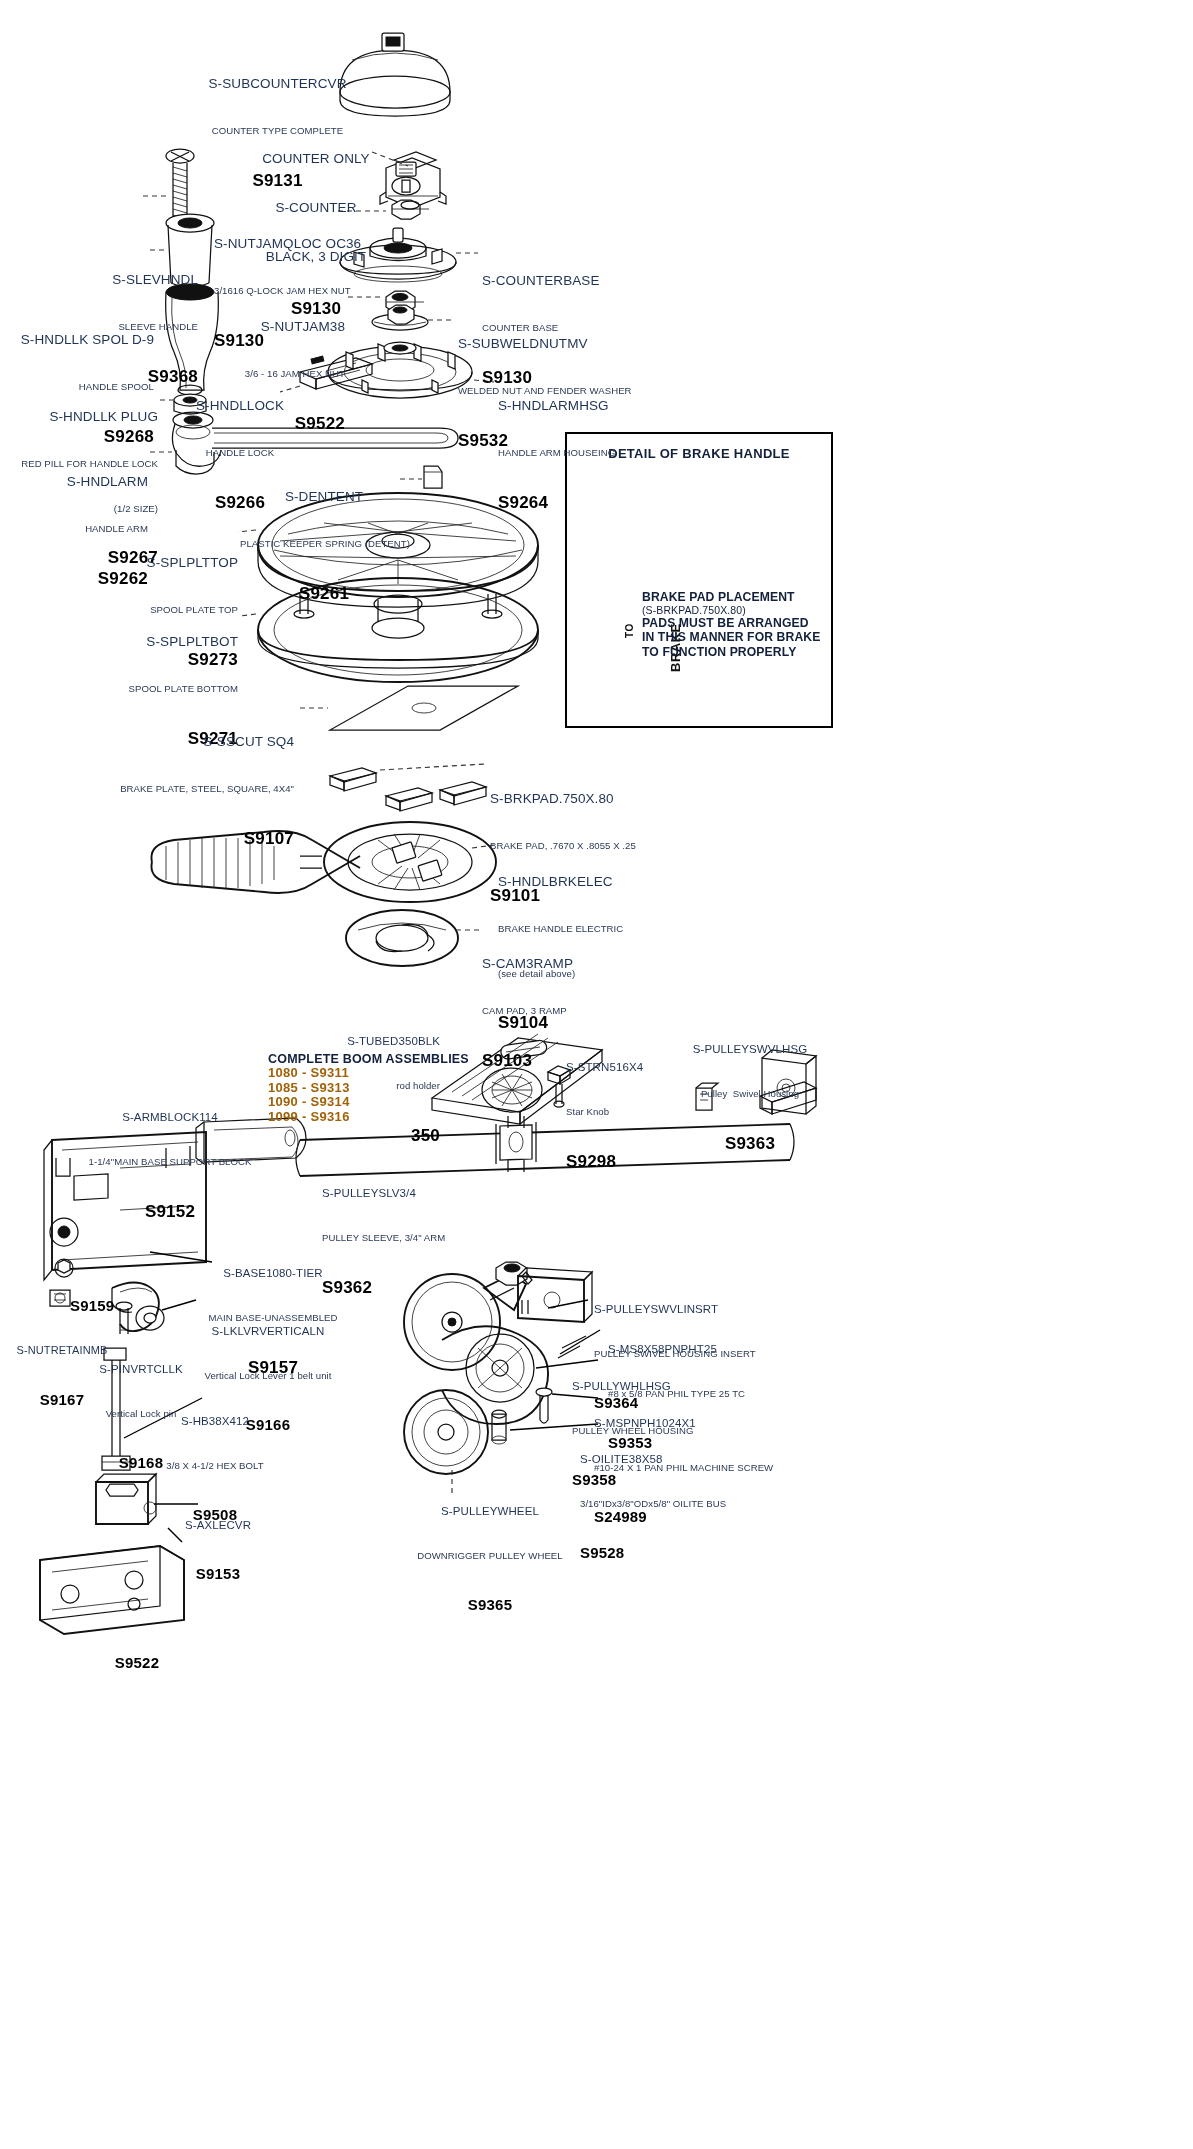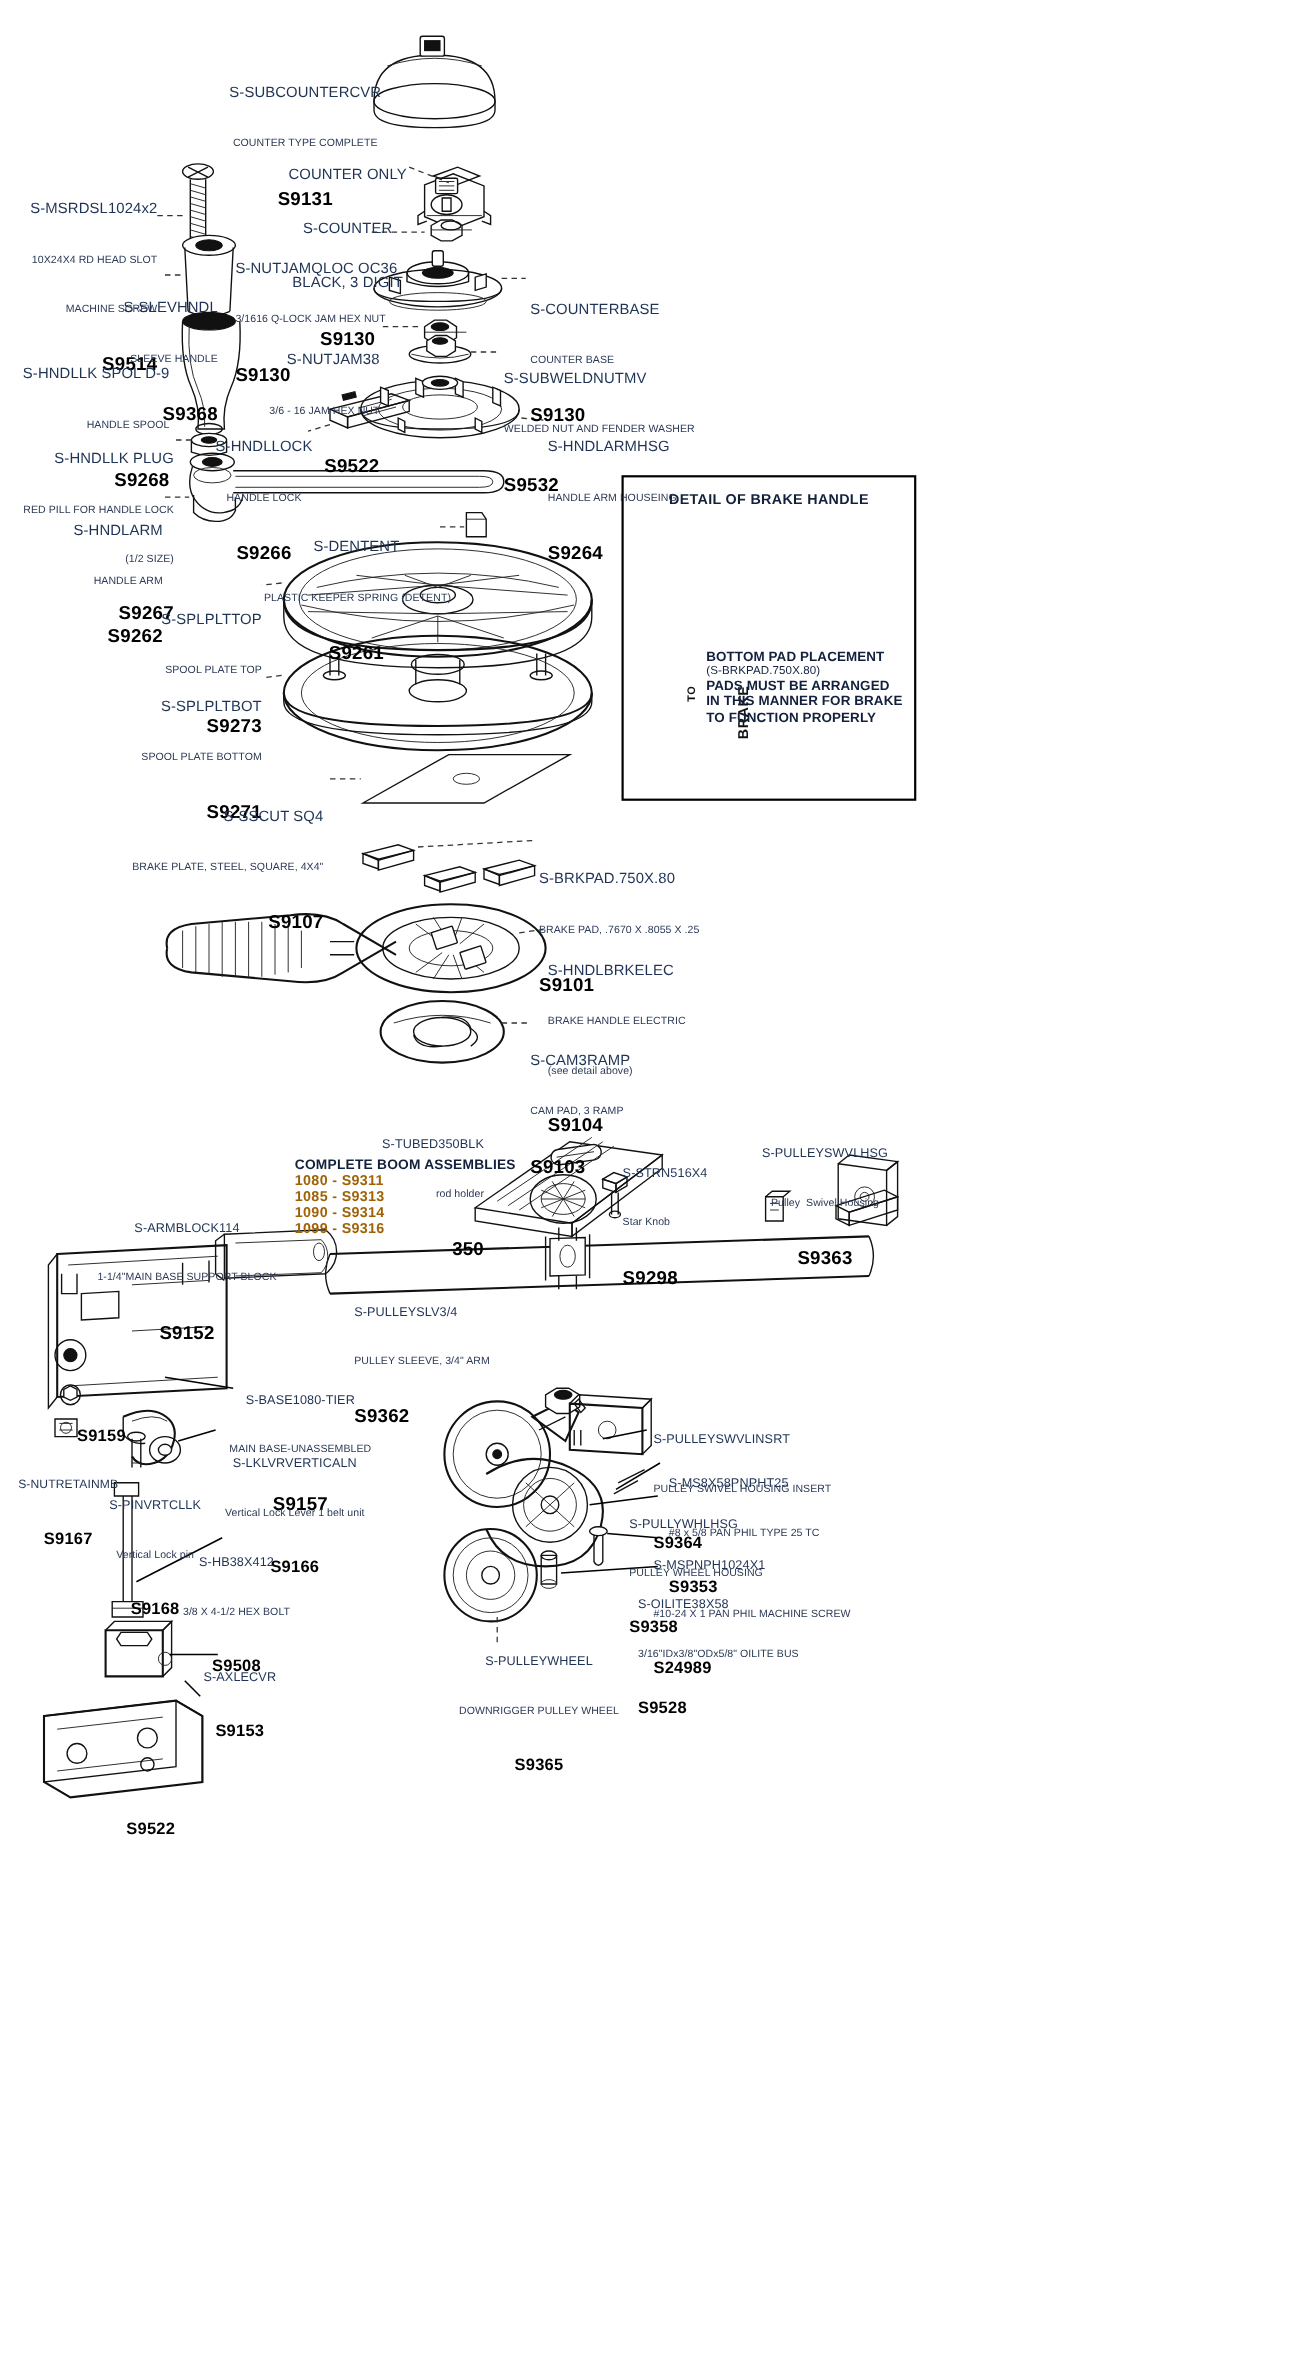--- a/index.html
+++ b/index.html
@@ -497,47 +497,41 @@
     </g>
   </svg>
 
   <div id="detail-box">
     <div id="detail-title">DETAIL OF BRAKE HANDLE</div>
   </div>
   <div style="position:absolute;left:624px;top:638px;font-size:10px;font-weight:700;color:#111;letter-spacing:.5px;transform:rotate(-90deg);transform-origin:left top;">TO</div>
   <div style="position:absolute;left:668px;top:672px;font-size:13px;font-weight:700;color:#111;letter-spacing:.5px;transform:rotate(-90deg);transform-origin:left top;">BRAKE</div>
 
   <div id="detail-note">
-    <div>BOTTOM PAD PLACEMENT</div>
+    <div>BRAKE PAD PLACEMENT</div>
     <div class="sub">(S-BRKPAD.750X.80)</div>
     <div>PADS MUST BE ARRANGED</div>
     <div>IN THIS MANNER FOR BRAKE</div>
     <div>TO FUNCTION PROPERLY</div>
   </div>
 
   <div class="boomlist" style="left:268px;top:1052px;">
     <div class="hdr">COMPLETE BOOM ASSEMBLIES</div>
     <div class="row">1080 - S9311</div>
     <div class="row">1085 - S9313</div>
     <div class="row">1090 - S9314</div>
     <div class="row">1099 - S9316</div>
   </div>
 
   <div class="lbl ta-c" style="left:200px;top:42px;width:155px;">
     <div class="pn">S-SUBCOUNTERCVR</div>
     <div class="desc">COUNTER TYPE COMPLETE</div>
     <div class="sku">S9131</div>
   </div>
 
-  <div class="lbl ta-r" style="left:0px;top:148px;width:143px;">
-    <div class="pn">S-MSRDSL1024x2</div>
-    <div class="desc">10X24X4 RD HEAD SLOT</div>
-    <div class="desc">MACHINE SCREW</div>
-    <div class="sku">S9514</div>
-  </div>
 
   <div class="lbl ta-c" style="left:262px;top:117px;width:108px;">
     <div class="pn">COUNTER ONLY</div>
     <div class="pn">S-COUNTER</div>
     <div class="pn">BLACK, 3 DIGIT</div>
     <div class="sku">S9130</div>
   </div>
 
   <div class="lbl ta-l" style="left:214px;top:202px;width:170px;">
     <div class="pn">S-NUTJAMQLOC OC36</div>

